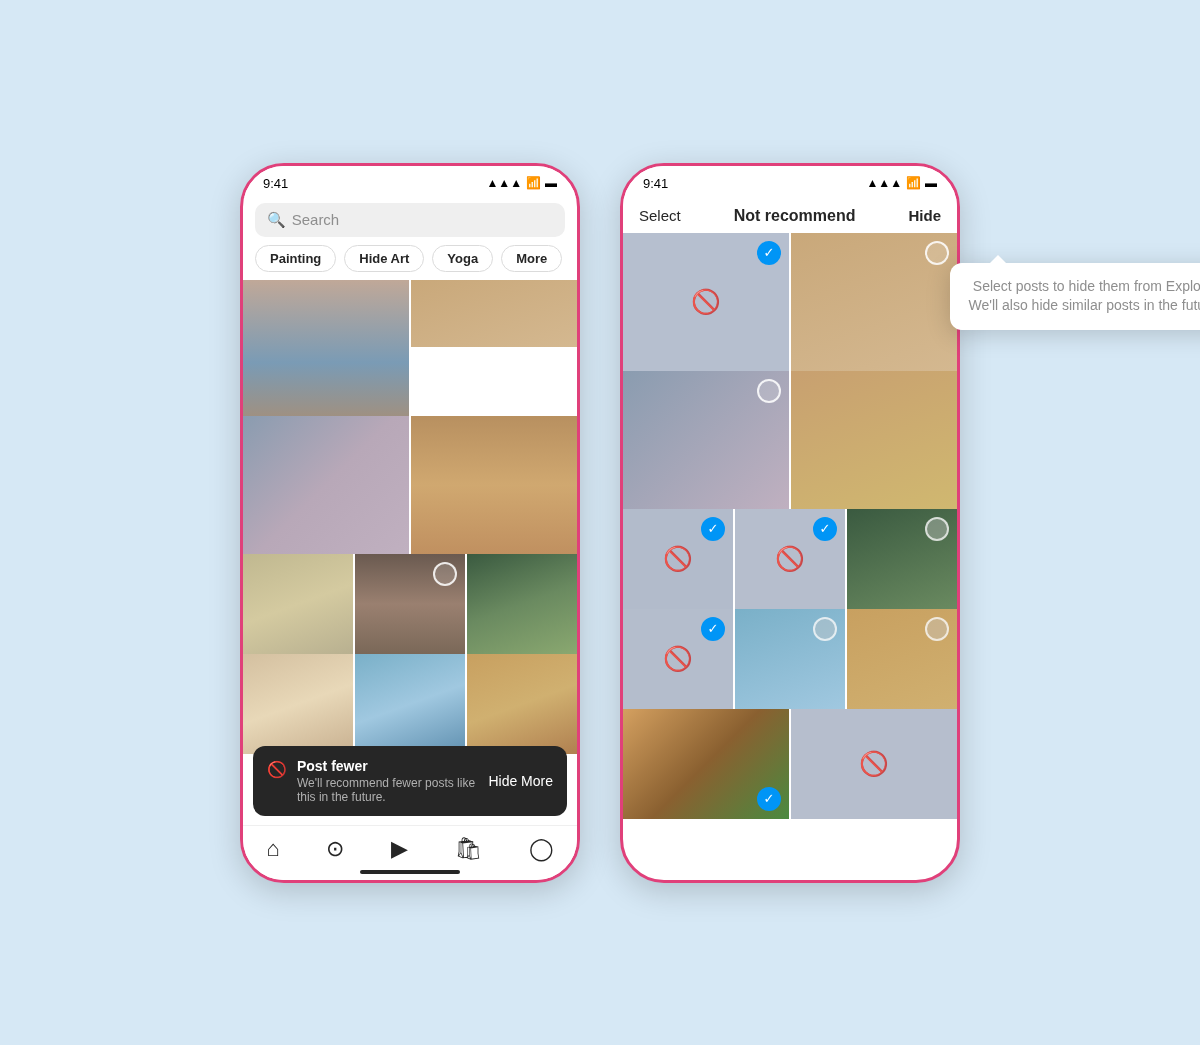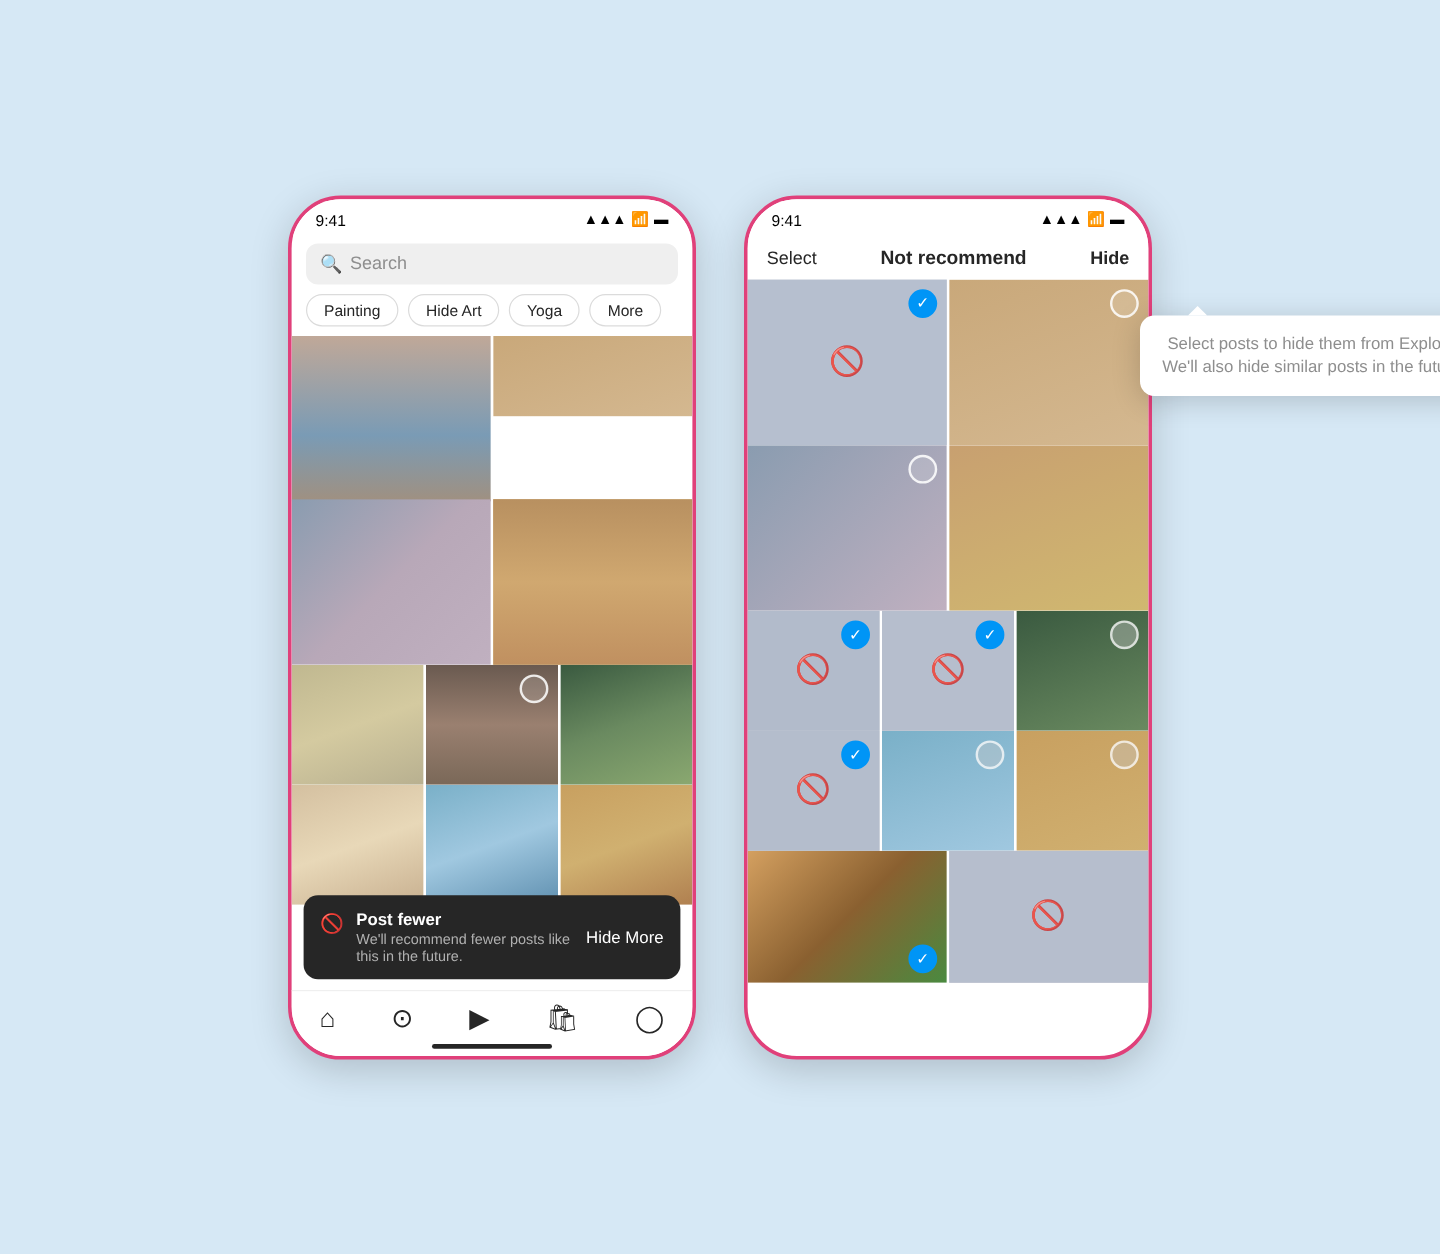--- a/index.html
+++ b/index.html
@@ -66,21 +66,21 @@
       gap: 8px;
       padding: 0 12px 8px;
       overflow: hidden;
     }
     .chip {
       background: #fff;
       border: 1px solid #dbdbdb;
       border-radius: 20px;
       padding: 5px 14px;
       font-size: 13px;
-      font-weight: 400;
+      font-weight: 700;
       white-space: nowrap;
       color: #262626;
     }
 
     
     .cell {
       background: #ccc;
       position: relative;
       overflow: hidden;
     }

